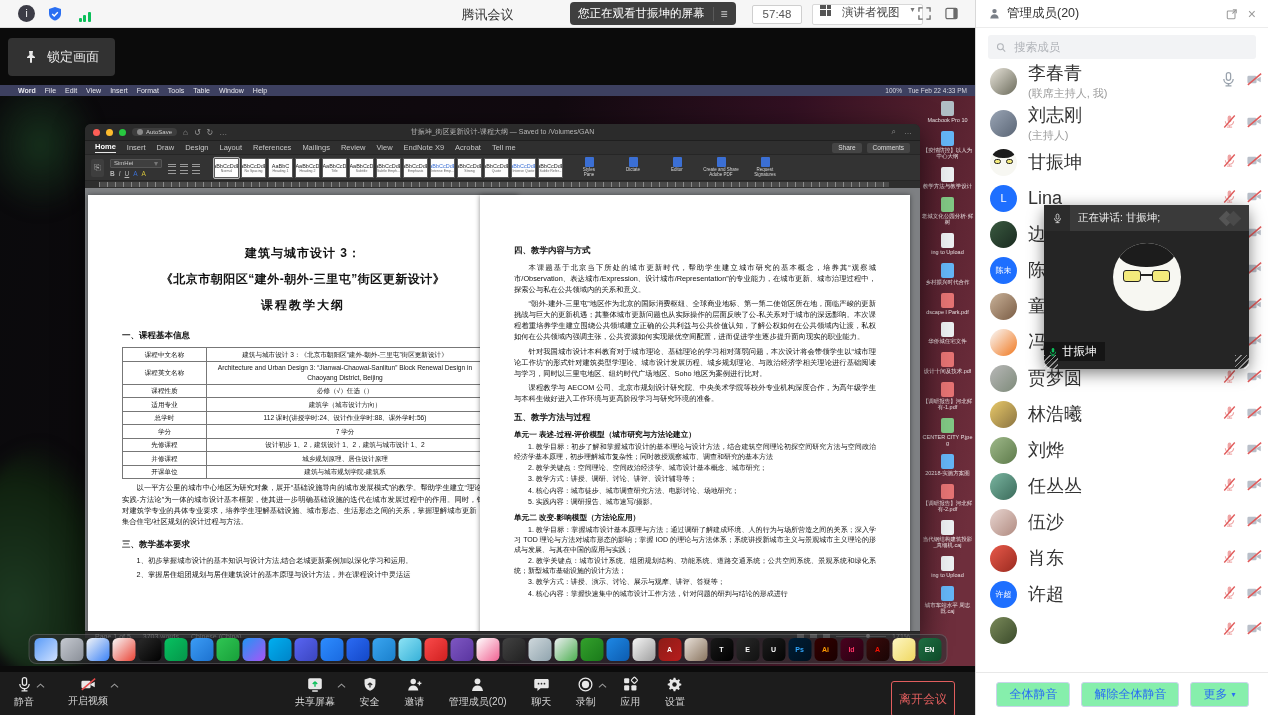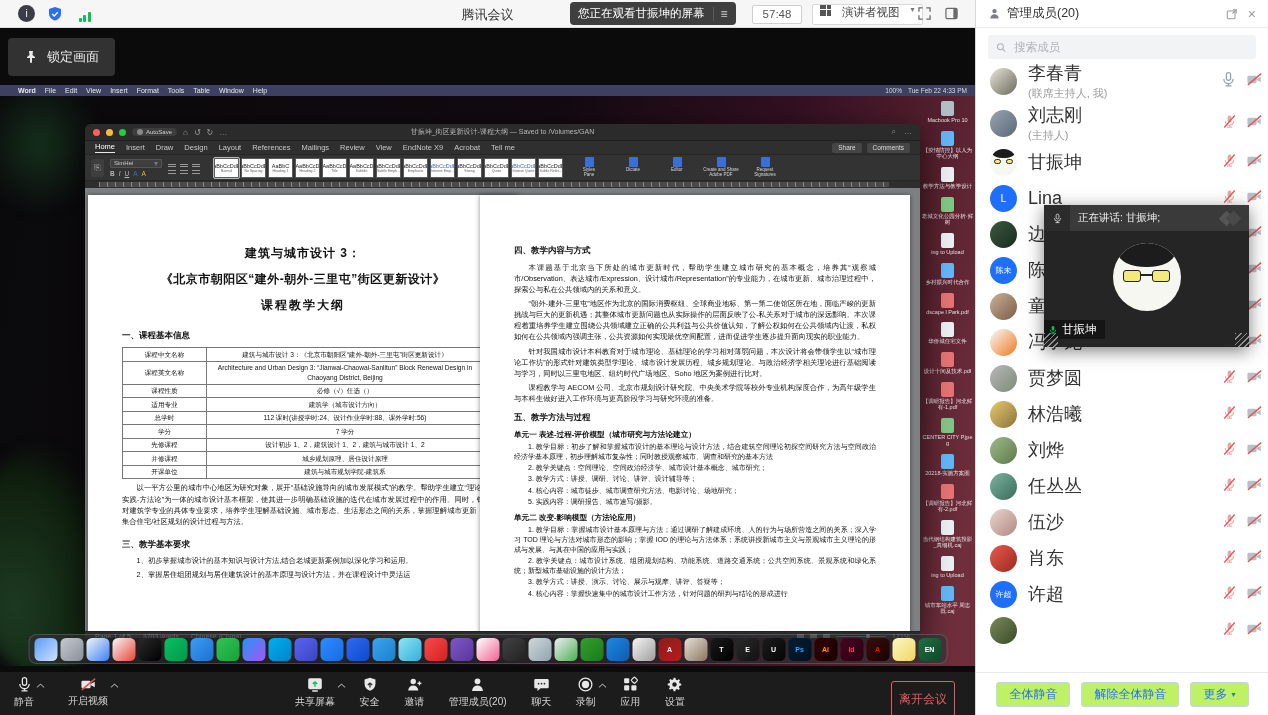--- a/index.html
+++ b/index.html
@@ -45,21 +45,21 @@
   #word{position:absolute;left:85px;top:39px;width:835px;height:514px;background:#2a2a2a;border-radius:6px 6px 0 0;box-shadow:0 8px 30px rgba(0,0,0,.6);overflow:hidden;}
   #wtitle{position:relative;height:17px;background:#2b2b2b;border-bottom:1px solid #1f1f1f;display:flex;align-items:center;padding:0 8px;gap:6px;}
   .tl{width:7px;height:7px;border-radius:50%;}
   #autosave{display:flex;align-items:center;gap:3px;background:#3d3d3d;border-radius:7px;padding:1px 5px;font-size:6px;color:#cfcfcf;}
   #autosave i{width:6px;height:6px;border-radius:50%;background:#8a8a8a;}
   .wt-glyph{color:#9a9a9a;font-size:8px;}
   #wt-text{position:absolute;left:0;right:0;text-align:center;font-size:7px;color:#b8b8b8;pointer-events:none;}
   #wt-right{margin-left:auto;display:flex;gap:8px;color:#9a9a9a;font-size:8px;}
   #wtabs{height:14px;background:#2f2f2f;display:flex;align-items:center;padding:0 10px;gap:11px;border-bottom:1px solid #262626;}
   .wtab{font-size:7.5px;color:#c8c8c8;white-space:nowrap;}
-  .wtab.active{color:#fff;font-weight:normal;border-bottom:1.5px solid #e8e8e8;padding-bottom:1px;}
+  .wtab.active{color:#fff;font-weight:bold;border-bottom:1.5px solid #e8e8e8;padding-bottom:1px;}
   #wtab-right{margin-left:auto;display:flex;gap:5px;}
   .pill{background:#454545;border-radius:2px;color:#ddd;font-size:6.5px;padding:1.5px 6px;display:flex;align-items:center;gap:3px;}
   #wribbon{position:relative;height:26px;background:#333;border-bottom:1px solid #272727;display:flex;align-items:center;}
   #rb-left{display:flex;align-items:center;gap:6px;padding:0 6px;}
   #paste{width:13px;height:18px;background:#3e3e3e;border-radius:2px;display:flex;align-items:center;justify-content:center;color:#bbb;font-size:8px;}
   #fontbox{width:52px;height:9px;background:#3f3f3f;border:1px solid #555;border-radius:1px;color:#ccc;font-size:6px;display:flex;align-items:center;justify-content:space-between;padding:0 3px;}
   .ctrl-rows{display:flex;flex-direction:column;gap:2px;}
   .ctrl-row{display:flex;gap:4px;color:#b8b8b8;font-size:6.5px;align-items:center;}
   .ctrl-row b{font-size:6.5px;}
   .cbar{width:8px;height:5px;background:repeating-linear-gradient(0deg,#9a9a9a 0 1px,transparent 1px 2.5px);}
@@ -119,41 +119,41 @@
   #sb-search input{border:0;background:transparent;outline:none;font-size:11.5px;color:#333;width:100%;}
   #sb-search input::placeholder{color:#b0b3b8;}
   #mlist{position:absolute;left:0;top:60px;width:293px;height:612px;overflow:hidden;}
   .m-row{display:flex;align-items:center;padding:0 6px 0 14px;}
   .m-av{width:27px;height:27px;border-radius:50%;flex:0 0 27px;margin-right:11px;display:flex;align-items:center;justify-content:center;color:#fff;font-size:9px;overflow:hidden;position:relative;}
   .m-names{flex:1;min-width:0;}
   .m-name{font-size:18px;color:#333;white-space:nowrap;overflow:hidden;}
   .m-sub{font-size:11px;color:#9a9a9a;margin-top:1px;}
   .m-icons{display:flex;gap:9px;align-items:center;margin-left:auto;}
   
-  #ovideo{position:absolute;left:68px;top:145px;width:205px;height:142px;background:#252525;box-shadow:0 4px 16px rgba(0,0,0,.5);z-index:10;}
+  #ovideo{position:absolute;left:68px;top:145px;width:205px;height:164px;background:#252525;box-shadow:0 4px 16px rgba(0,0,0,.5);z-index:10;border-radius:10px;}
   #ov-head{height:26px;background:#3a3a3a;display:flex;align-items:center;}
   #ov-micbox{width:26px;height:26px;background:#2c2c2c;display:flex;align-items:center;justify-content:center;}
   #ov-speak{font-size:10.5px;color:#eee;margin-left:8px;white-space:nowrap;}
   #ov-logo{margin-left:auto;margin-right:10px;display:flex;}
   #ov-logo i{width:11px;height:11px;background:#555;transform:rotate(45deg);display:block;}
   #ov-logo i+i{margin-left:-4px;background:#4a4a4a;}
   #ov-face{position:absolute;left:50%;top:38px;transform:translateX(-50%);width:68px;height:68px;border-radius:50%;background:#f7f7f2;overflow:hidden;}
   .face-hair{position:absolute;left:8%;top:-6%;width:84%;height:42%;border-radius:50%;background:#1c1c1c;}
   .face-gl{position:absolute;top:40%;width:26%;height:18%;background:#f3ea7c;border:1.5px solid #222;border-radius:3px;}
   .face-gl.l{left:16%;}
   .face-gl.r{right:16%;}
   .face-bridge{position:absolute;top:46%;left:41%;width:18%;height:1.5px;background:#222;}
   .face-dots{position:absolute;left:15%;bottom:4%;width:70%;height:26%;background-image:radial-gradient(#333 14%,transparent 16%);background-size:4px 4px;opacity:.65;}
   #ov-tag{position:absolute;left:0;bottom:8px;background:rgba(15,15,15,.72);display:flex;align-items:center;gap:4px;padding:2px 8px 2px 4px;}
   #ov-tag span{color:#fff;font-size:11.5px;}
   .hatch{position:absolute;bottom:0;width:14px;height:14px;background:repeating-linear-gradient(135deg,rgba(255,255,255,.5) 0 1px,transparent 1px 4px);}
   #hatch-r{right:0;}
   #hatch-l{left:0;}
   #sb-foot{position:absolute;left:0;bottom:0;width:293px;height:43px;border-top:1px solid #e8e8e8;display:flex;align-items:center;justify-content:center;gap:11px;background:#fff;}
-  .sbtn{height:25px;border:1px solid #c9d4ea;border-radius:3px;background:#bef264;color:#2a6ff2;font-size:12px;display:flex;align-items:center;justify-content:center;padding:0 12px;gap:4px;}
+  .sbtn{height:25px;border:1px solid #c9d4ea;border-radius:3px;background:#86efac;color:#2a6ff2;font-size:12px;display:flex;align-items:center;justify-content:center;padding:0 12px;gap:4px;}
 </style>
 </head>
 <body>
 
 <div id="stage">
 
   <div id="topbar">
     <div class="tb-ico" id="tb-info">i</div>
     <div class="tb-ico" id="tb-shield">
       <svg width="16" height="16" viewBox="0 0 16 16">

